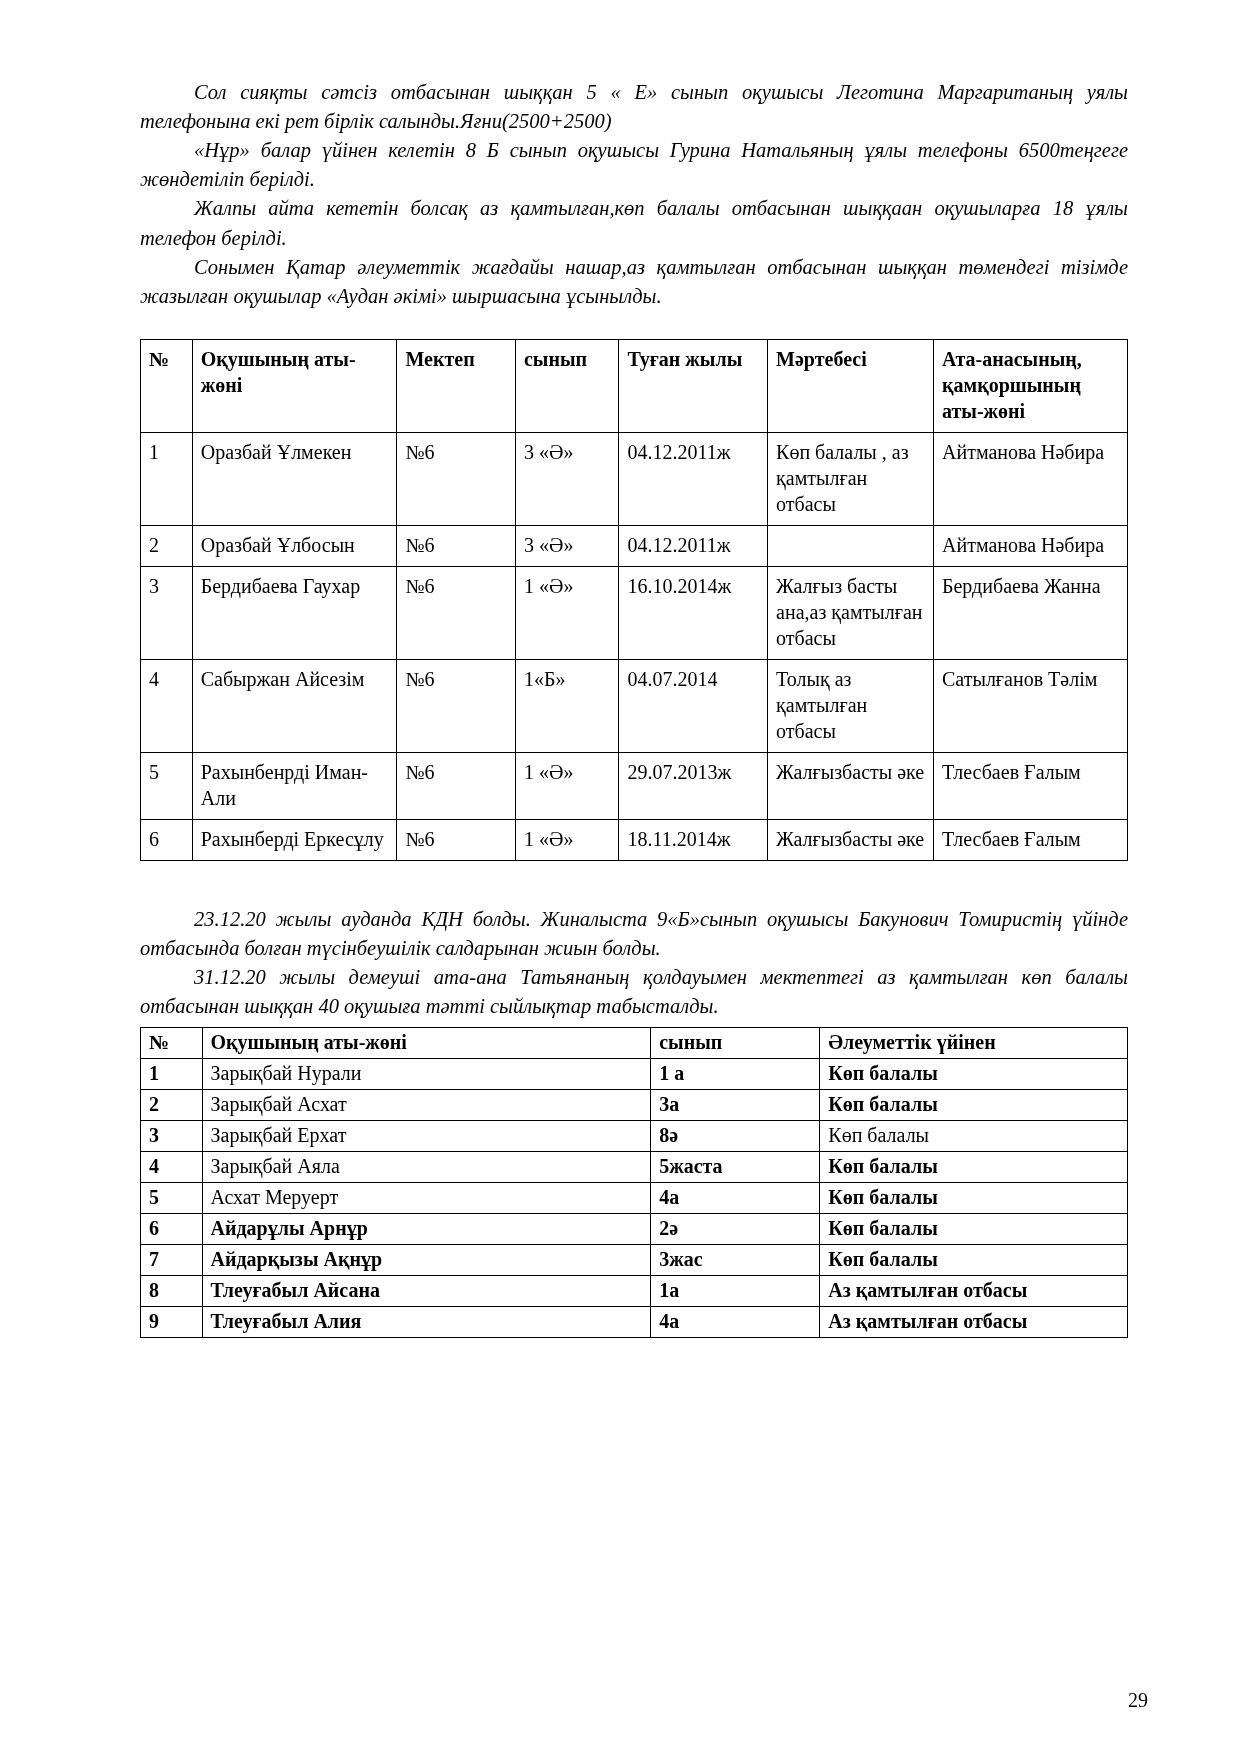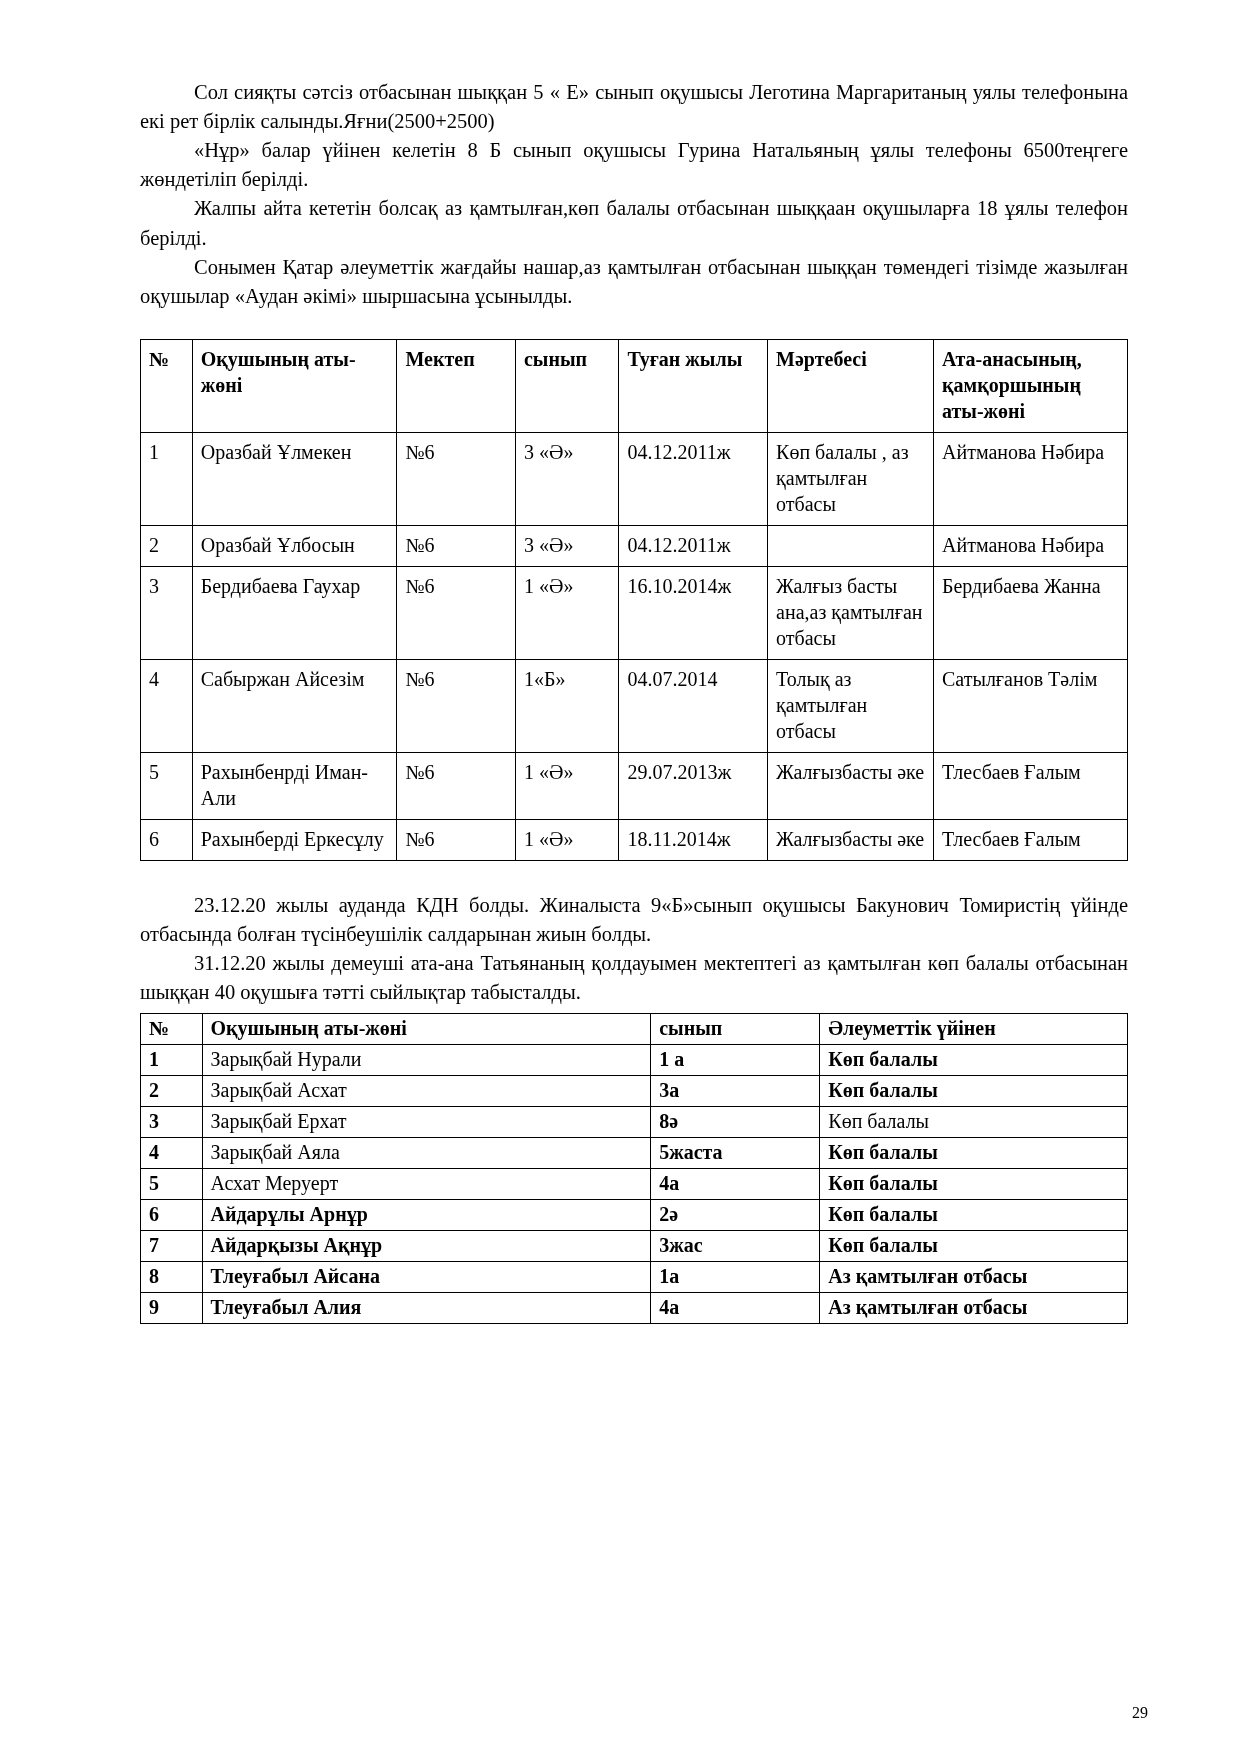--- a/index.html
+++ b/index.html
@@ -21,20 +21,21 @@
     padding: 78px 112px 40px 140px;
     position: relative;
   }
   p.para {
     margin: 0;
     font-size: 20.5px;
     line-height: 1.42;
     text-align: justify;
     text-indent: 54px;
     text-justify: inter-word;
+    font-style: italic;
   }
   .intro-block p.para + p.para {
     margin-top: 0px;
   }
   table {
     border-collapse: collapse;
     width: 100%;
     font-size: 20px;
     table-layout: fixed;
   }
@@ -70,27 +71,27 @@
     vertical-align: top;
     text-align: left;
     line-height: 1.25;
   }
   table.t2 thead td { font-weight: bold; }
   .t2 col.n { width: 48px; }
   .t2 col.name { width: 350px; }
   .t2 col.cls { width: 132px; }
   .t2 col.status { width: 240px; }
   .b { font-weight: bold; }
-  .mid-block { margin-top: 30px; }
+  .mid-block { margin-top: 44px; }
   .mid-block p.para { margin-bottom: 0; }
   .page-number {
     position: absolute;
     right: 92px;
-    bottom: 32px;
-    font-size: 16px;
+    bottom: 42px;
+    font-size: 20px;
   }
 </style>
 </head>
 <body>
 
 <div class="page">
 
   <div class="intro-block">
     <p class="para">Сол сияқты сәтсіз отбасынан шыққан 5 « Е» сынып оқушысы Леготина Маргаританың уялы телефонына екі рет бірлік салынды.Яғни(2500+2500)</p>
     <p class="para">«Нұр» балар үйінен келетін 8 Б сынып оқушысы Гурина Натальяның ұялы телефоны 6500теңгеге жөндетіліп берілді.</p>

